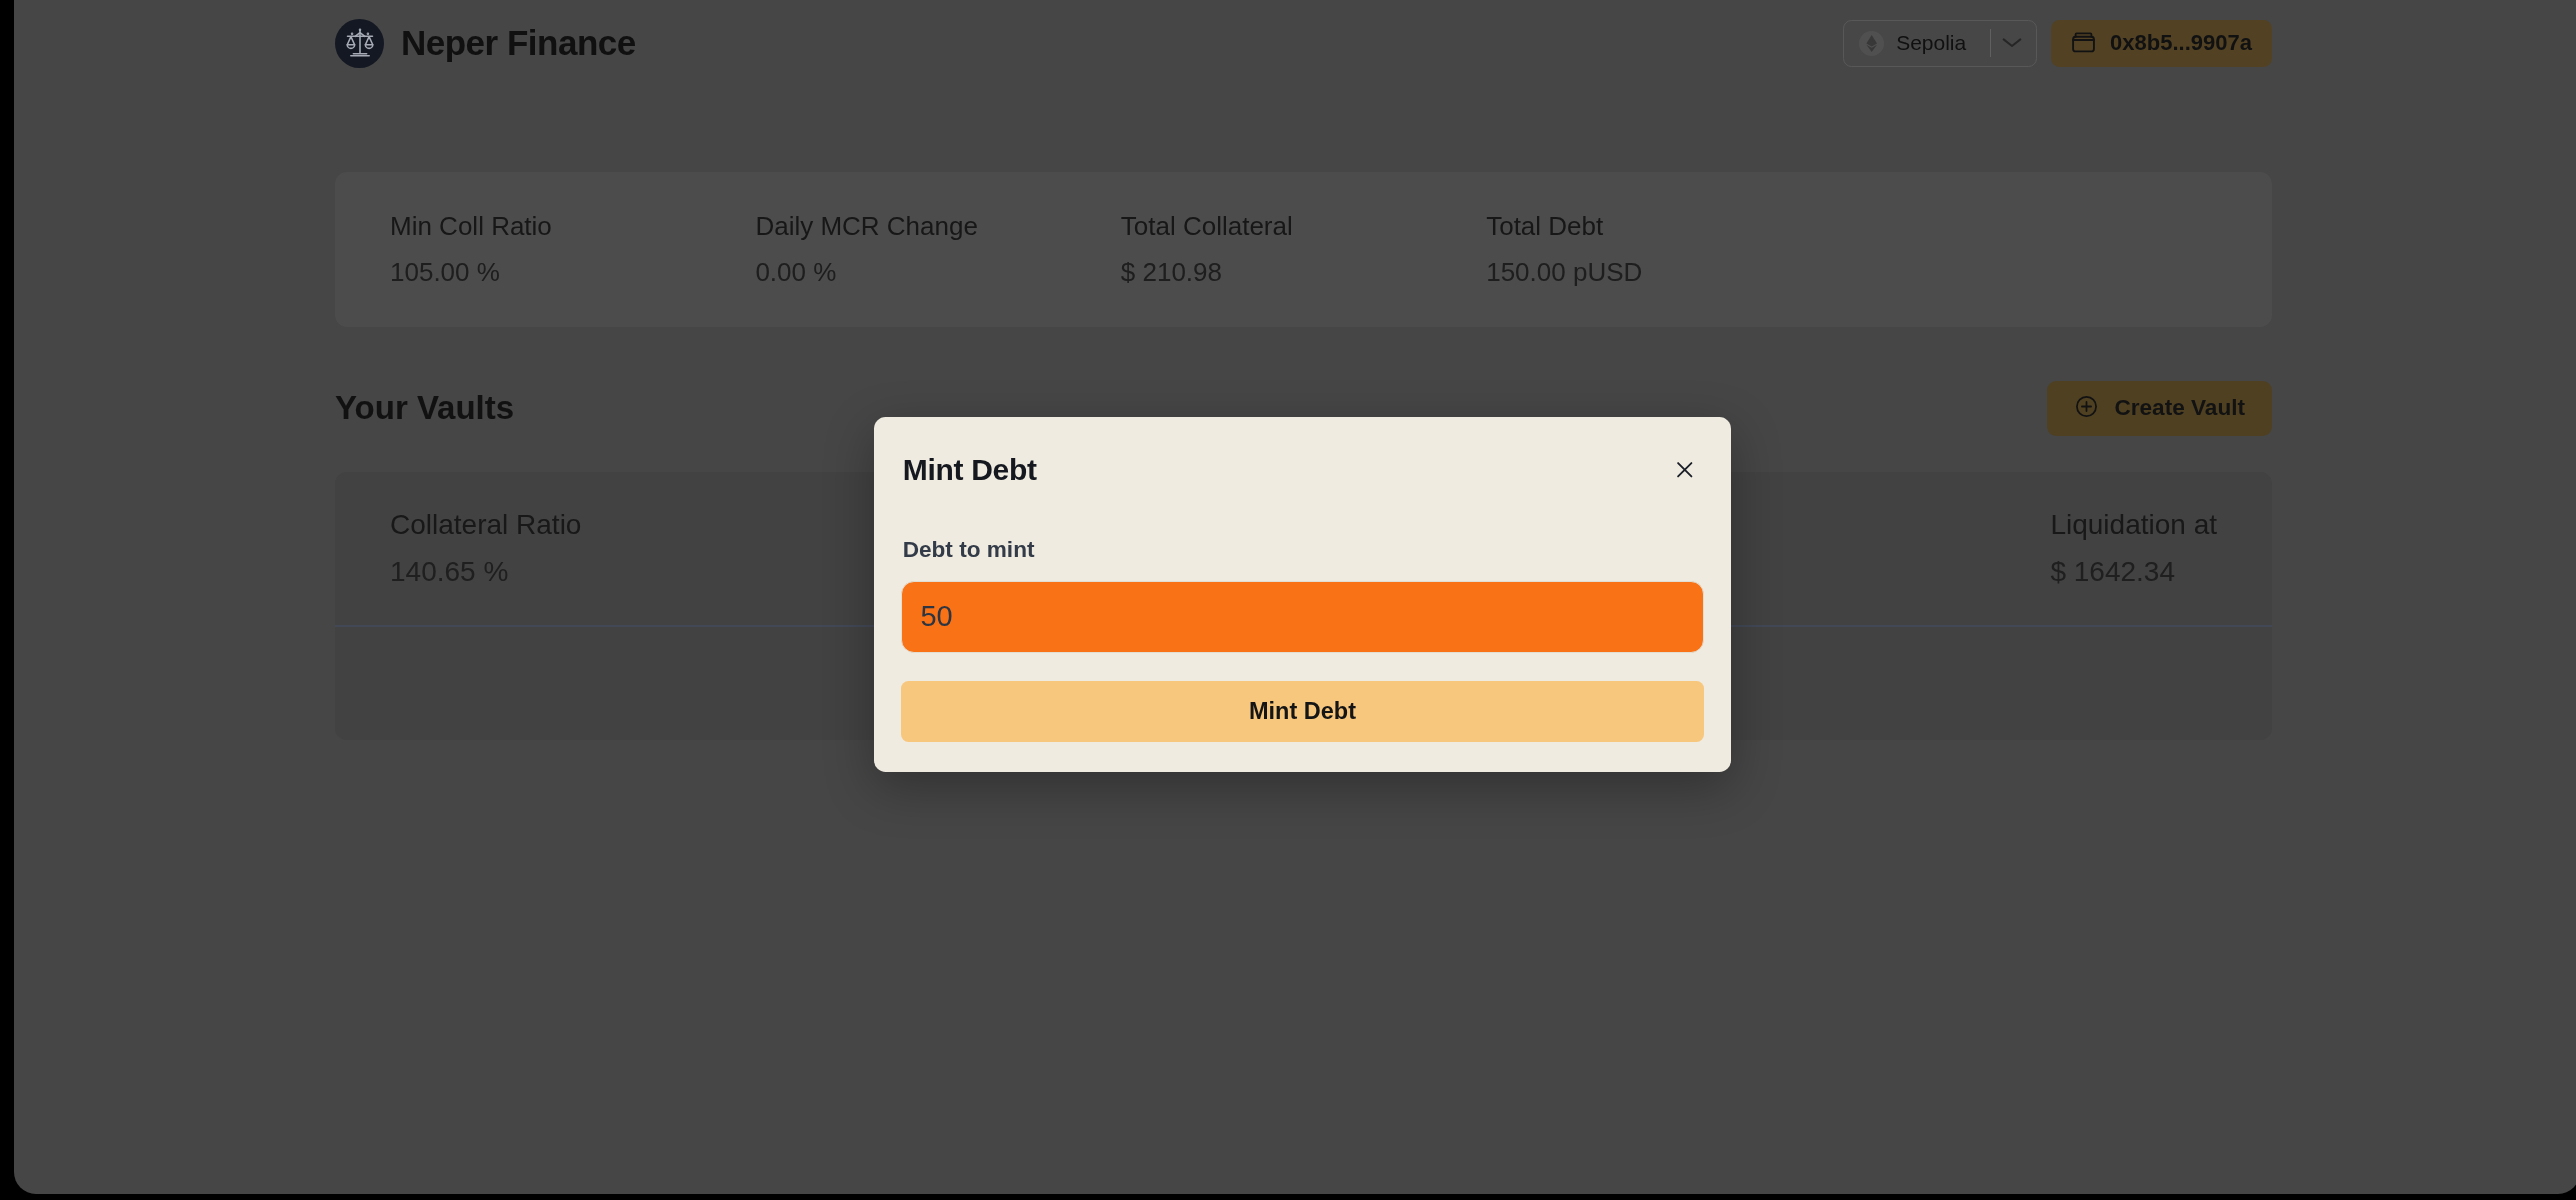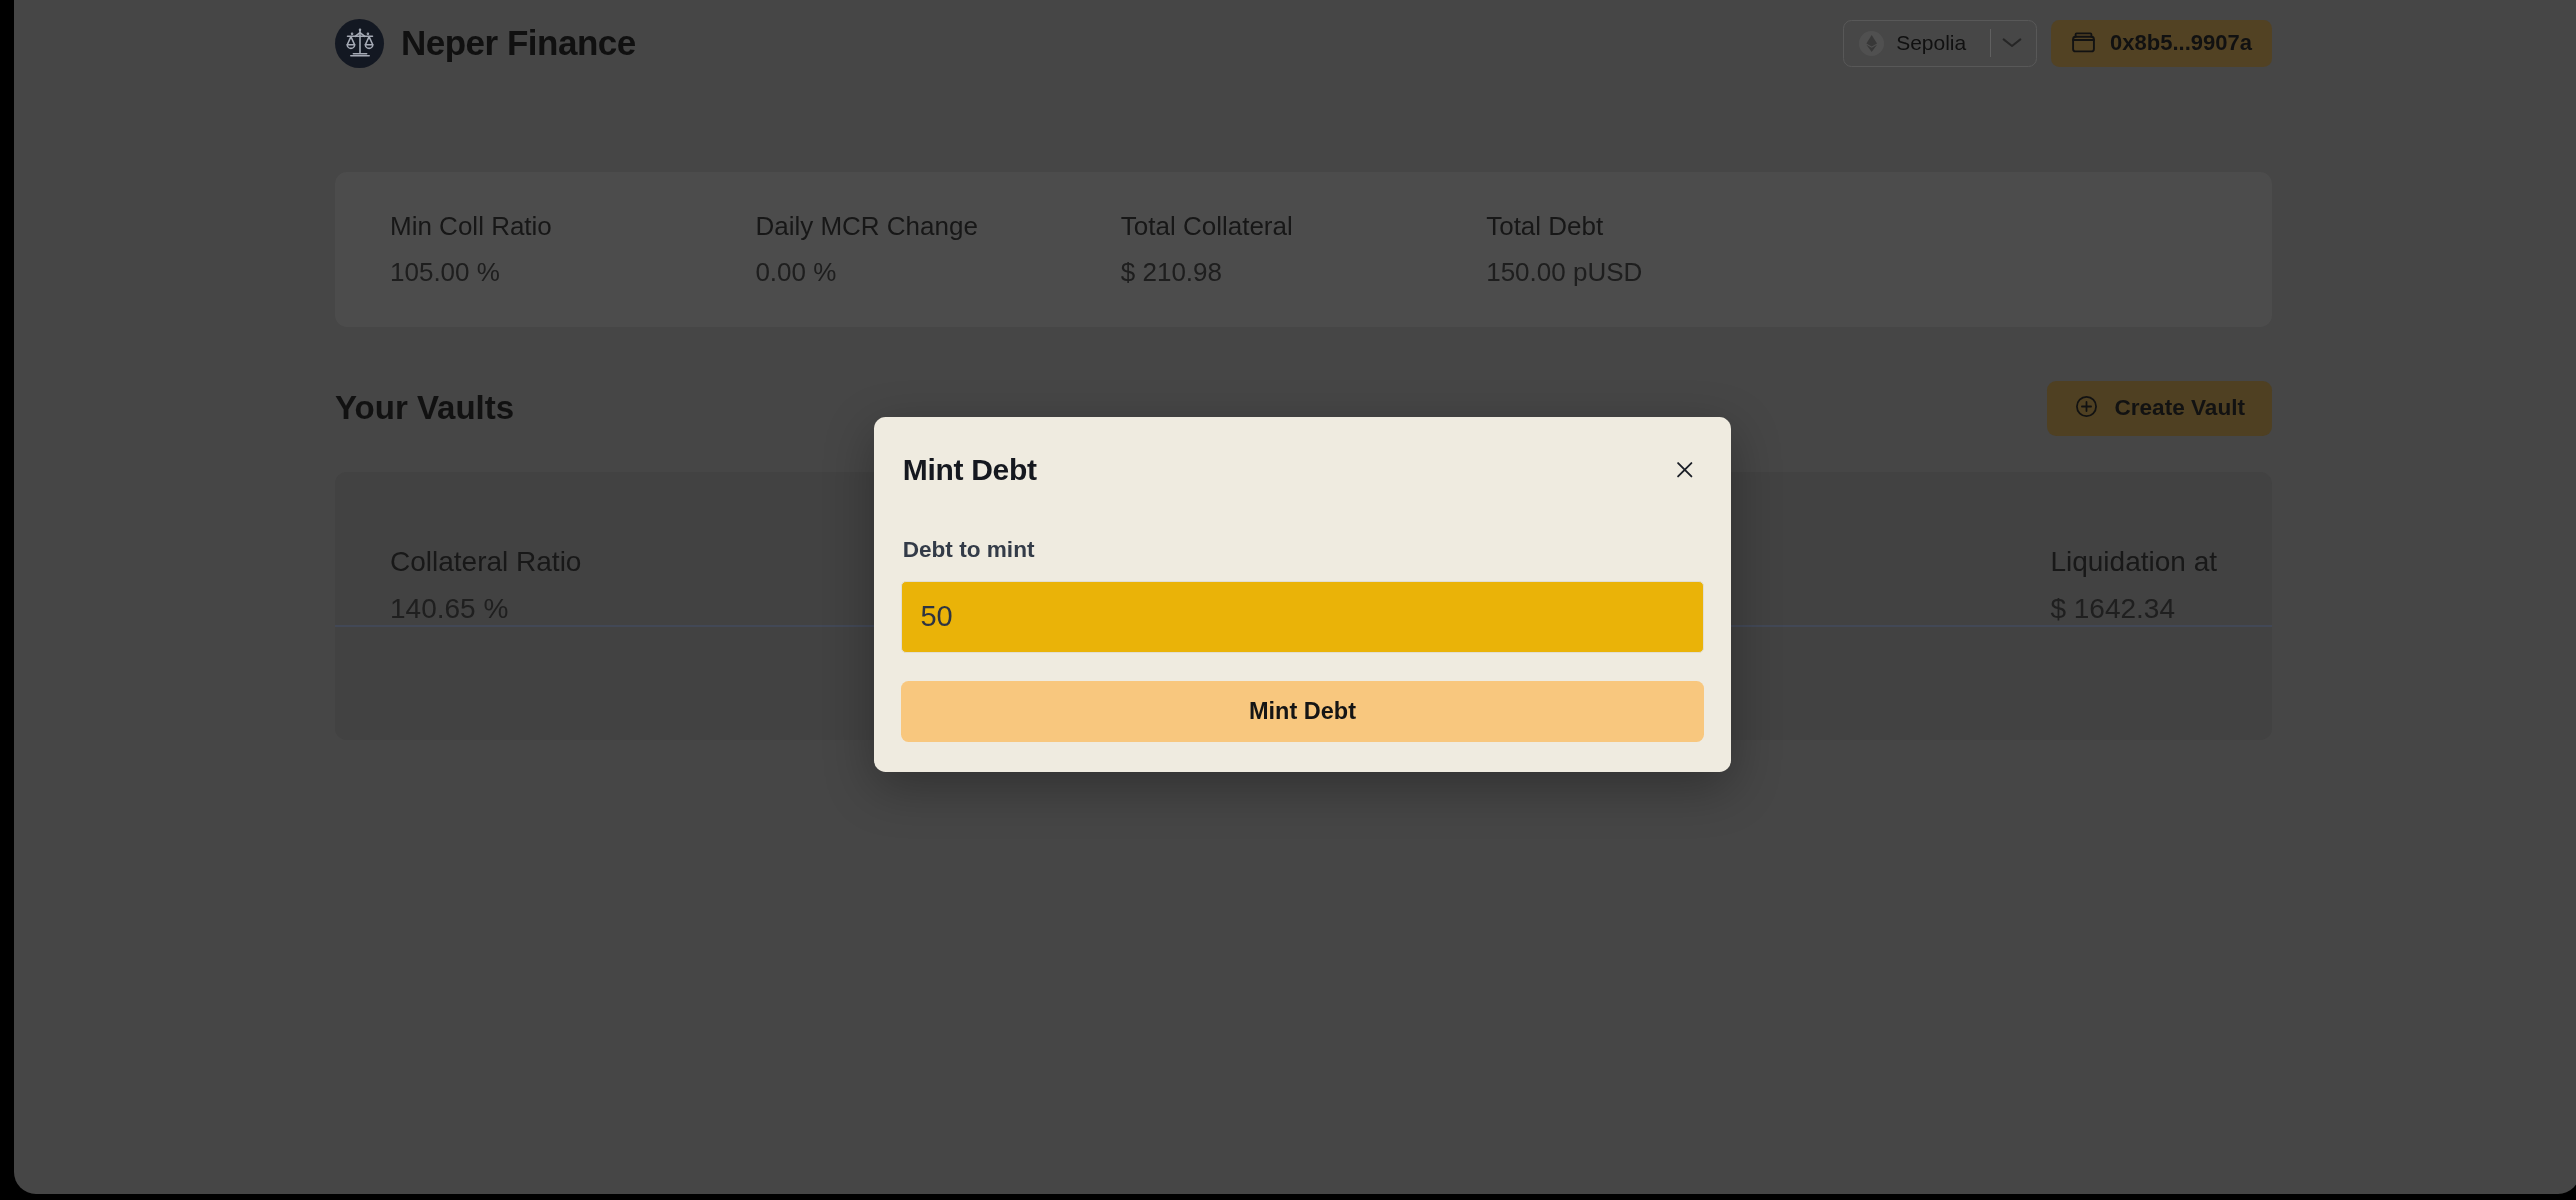--- a/index.html
+++ b/index.html
@@ -191,21 +191,21 @@
     top: 472px;
     width: 1937px;
     height: 268px;
     background: #4a4a4a;
     border-radius: 11.7px;
     overflow: hidden;
   }
   #vault-card-body {
     height: 153px;
     display: flex;
-    align-items: flex-end;
+    align-items: center;
     padding: 0 55px;
   }
   .vault-metric { display: flex; flex-direction: column; }
   .vault-metric-label {
     font-size: 28px;
     color: #1b1b1b;
     margin-bottom: 15px;
     white-space: nowrap;
   }
   .vault-metric-value {
@@ -274,23 +274,23 @@
     margin: 50px 0 0 1.7px;
     font-size: 22.6px;
     font-weight: 700;
     color: #333b48;
   }
   #debt-amount-input {
     display: block;
     width: 803px;
     height: 72px;
     margin-top: 17.6px;
-    background: #eab308;
+    background: #f97316;
     border: 1.3px solid #e2ded2;
-    border-radius: 5px;
+    border-radius: 13px;
     padding: 0 18.4px;
     font-family: "Liberation Sans", sans-serif;
     font-size: 29px;
     color: #2d3442;
     outline: none;
   }
   #mint-debt-submit {
     display: block;
     width: 803px;
     height: 61px;

